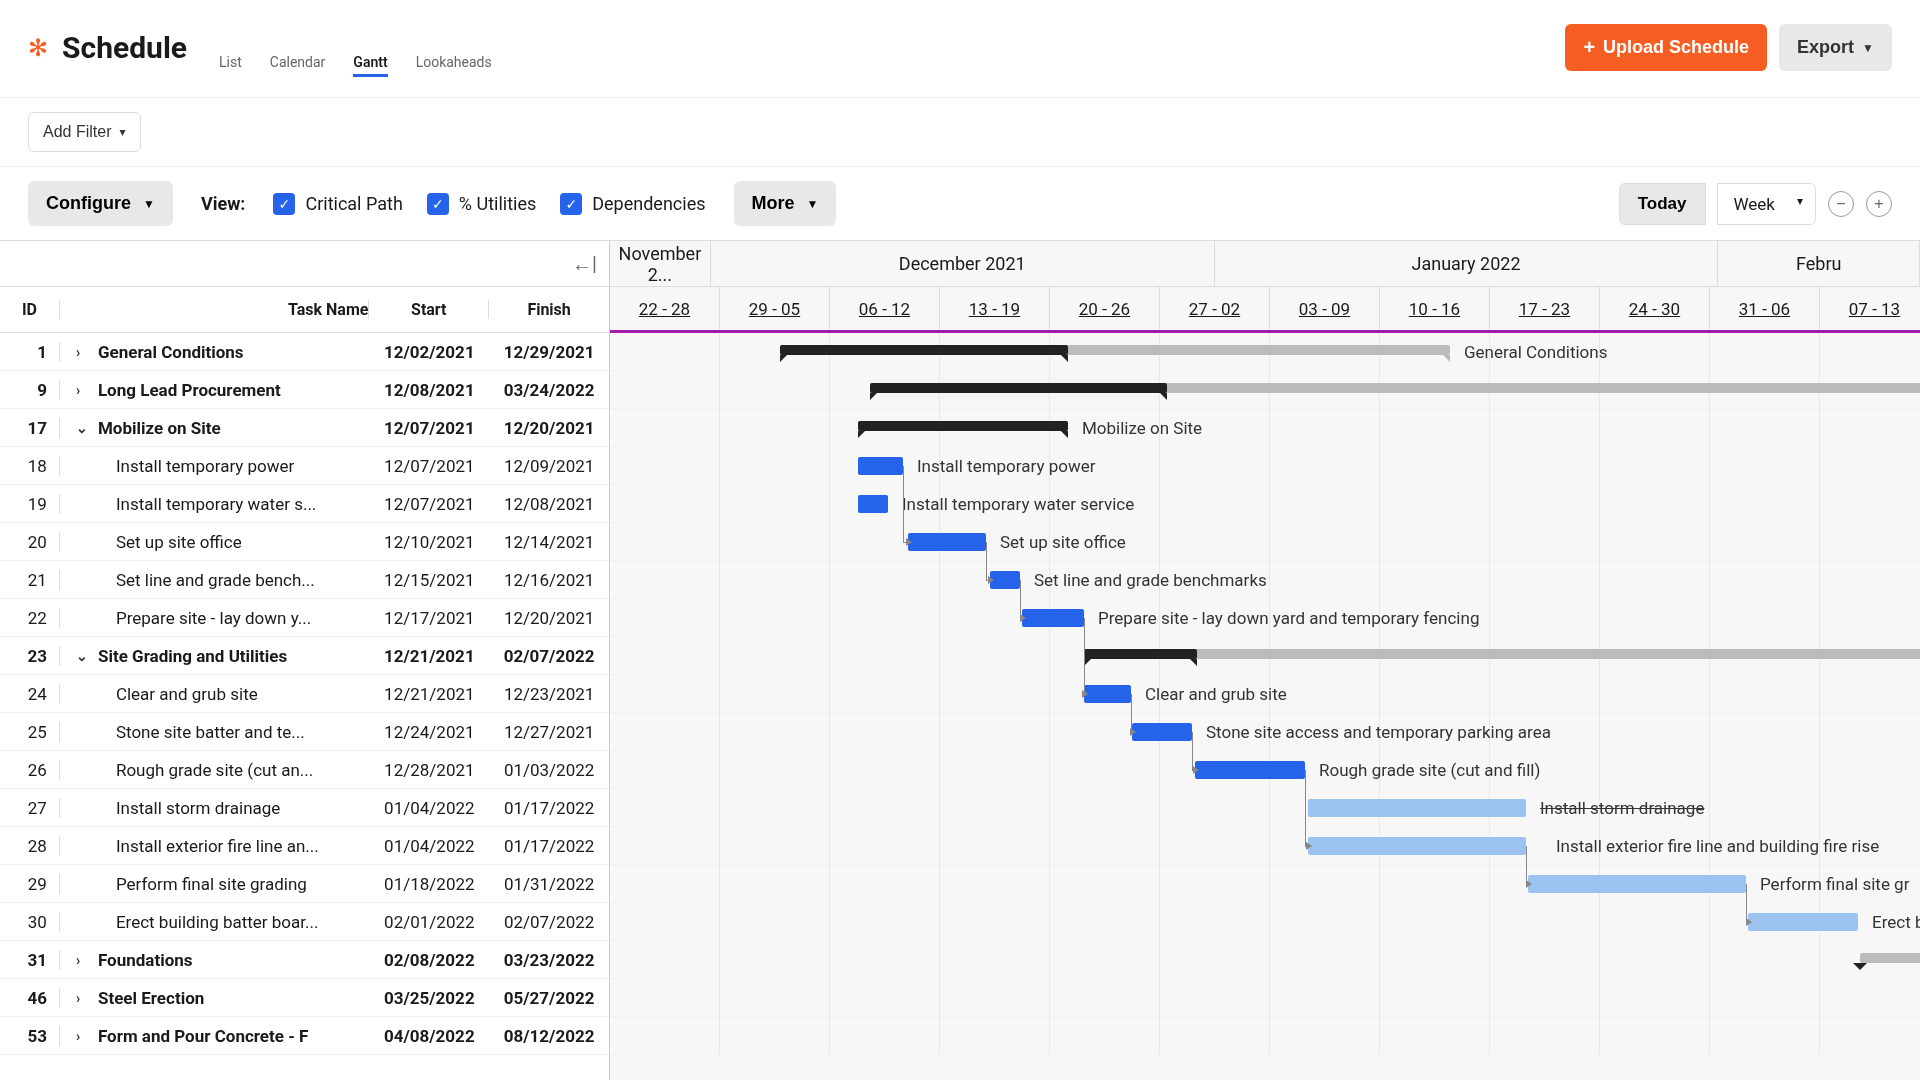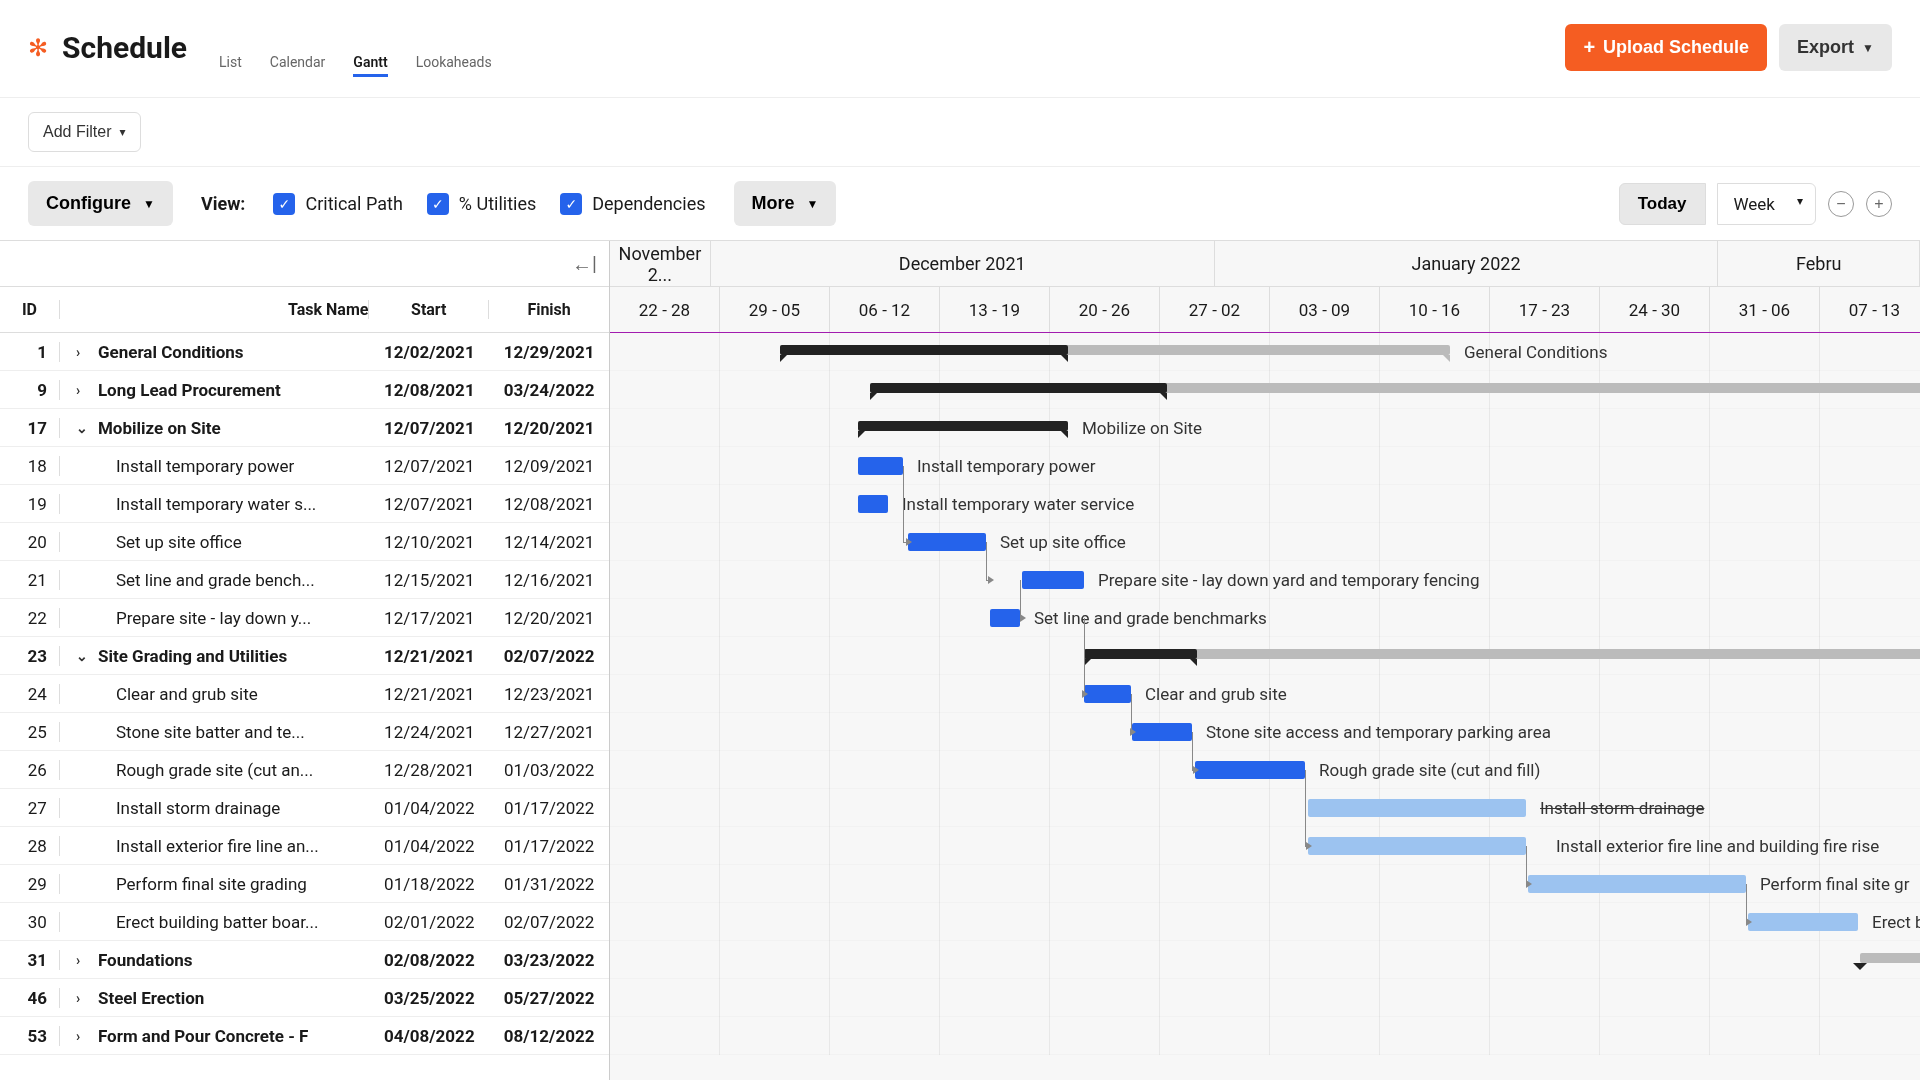--- a/index.html
+++ b/index.html
@@ -58,21 +58,21 @@
 .t-name { width: 310px; padding-left: 16px; display: flex; align-items: center; gap: 8px; overflow: hidden; white-space: nowrap; text-overflow: ellipsis; }
 .t-name.child { padding-left: 56px; }
 .t-start { width: 120px; text-align: center; }
 .t-finish { width: 120px; text-align: center; }
 .toggle-icon { font-size: 14px; color: #333; display: inline-block; width: 14px; }
 
 
 .time-header { background: #f7f7f7; }
 .time-months { display: flex; height: 46px; border-bottom: 1px solid #ddd; align-items: center; }
 .month { border-right: 1px solid #ddd; text-align: center; font-weight: 400; font-size: 18px; height: 100%; display: flex; align-items: center; justify-content: center; }
-.time-weeks { display: flex; height: 46px; border-bottom: 1px solid #a21caf; }
+.time-weeks { display: flex; height: 46px; border-bottom: 3px solid #a21caf; text-decoration: underline; }
 .week { width: 110px; border-right: 1px solid #ddd; text-align: center; font-size: 17px; display: flex; align-items: center; justify-content: center; flex-shrink: 0; }
 
 .gantt-body { position: relative; }
 .gantt-grid { position: absolute; inset: 0; display: flex; }
 .gcol { width: 110px; border-right: 1px solid #e8e8e8; flex-shrink: 0; }
 .gantt-rows { position: relative; }
 .grow { height: 38px; position: relative; border-bottom: 1px solid rgba(0,0,0,0.02); }
 
 .bar { position: absolute; height: 18px; top: 10px; border-radius: 2px; }
 .bar.task { background: #2563eb; }
@@ -398,26 +398,26 @@
           </div>
           <div class="grow">
             <div class="bar task" style="left: 248px; width: 30px;"></div>
             <div class="bar-label" style="left: 292px;">Install temporary water service</div>
           </div>
           <div class="grow">
             <div class="bar task" style="left: 298px; width: 78px;"></div>
             <div class="bar-label" style="left: 390px;">Set up site office</div>
           </div>
           <div class="grow">
+            <div class="bar task" style="left: 380px; width: 30px;"></div>
+            <div class="bar-label" style="left: 424px;">Set line and grade benchmarks</div>
+          </div>
+          <div class="grow">
             <div class="bar task" style="left: 412px; width: 62px;"></div>
             <div class="bar-label" style="left: 488px;">Prepare site - lay down yard and temporary fencing</div>
-          </div>
-          <div class="grow">
-            <div class="bar task" style="left: 380px; width: 30px;"></div>
-            <div class="bar-label" style="left: 424px;">Set line and grade benchmarks</div>
           </div>
           <div class="grow">
             <div class="bar summary-outer" style="left: 474px; width: 1400px;"></div>
             <div class="bar summary-inner" style="left: 474px; width: 112.8px;"></div>
           </div>
           <div class="grow">
             <div class="bar task" style="left: 474px; width: 47px;"></div>
             <div class="bar-label" style="left: 535px;">Clear and grub site</div>
           </div>
           <div class="grow">

